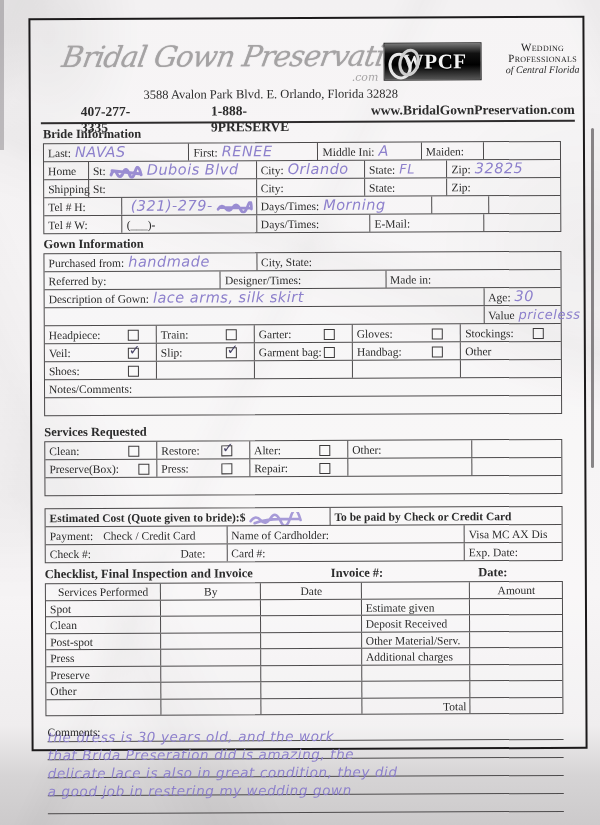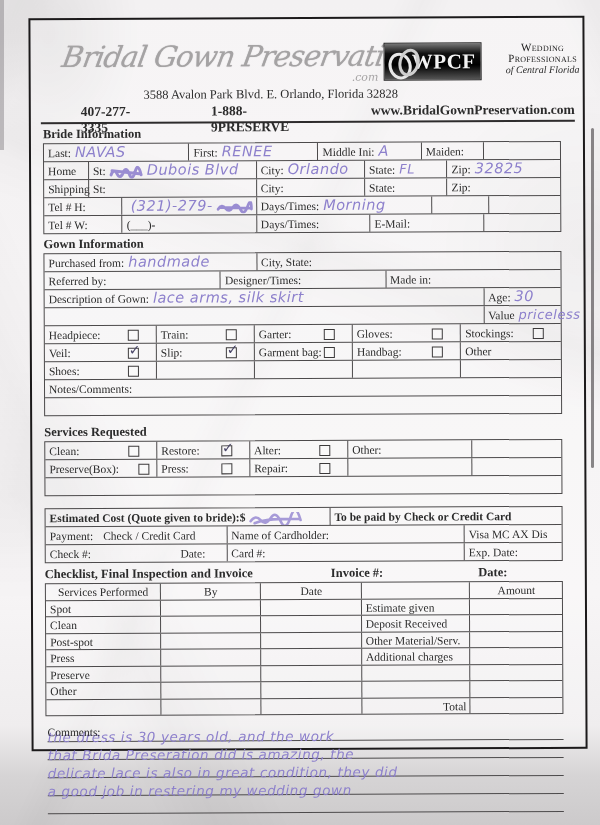--- a/index.html
+++ b/index.html
@@ -22,21 +22,21 @@
     border:2.5px solid #1c1a1b;transform:rotate(-0.25deg);background:rgba(255,255,255,.25);
     box-sizing:border-box;padding:6px 8px 0 10px;}
 
   
   .hdr{position:relative;height:96px;border-bottom:2px solid #2e2c2d;margin-bottom:2px;}
   .logo-script{position:absolute;left:22px;top:14px;font-family:"DejaVu Serif",serif;font-style:italic;
     font-size:29px;color:#a5a3a4;letter-spacing:-1px;transform:skewX(-10deg);text-shadow:0 0 1px #b8b6b7;}
   .logo-com{position:absolute;left:311px;top:46px;font-family:"DejaVu Serif",serif;font-style:italic;font-size:11px;color:#a5a3a4;}
   .memberof{position:absolute;left:392px;top:0px;width:160px;text-align:center;font-size:12px;}
   .wpcfbox{position:absolute;left:343px;top:18px;width:98px;height:38px;background:linear-gradient(180deg,#777 0%,#111 28%,#000 60%,#555 100%);
-    border:1px solid #222;display:flex;align-items:center;justify-content:flex-end;padding-right:5px;box-sizing:border-box;}
+    border:1px solid #222;display:flex;align-items:center;justify-content:flex-end;padding-right:14px;box-sizing:border-box;}
   .wpcf-text{color:#f4f4f4;font-family:"Liberation Serif",serif;font-weight:bold;font-size:21px;letter-spacing:.5px;text-shadow:0 1px 1px #000;}
   .rings{position:absolute;left:2px;top:3px;width:34px;height:32px;}
   .ring{position:absolute;border-radius:50%;border:3px solid #e8e8e8;box-shadow:0 0 1px #333 inset;}
   .ring.r1{width:17px;height:21px;left:2px;top:6px;transform:rotate(-15deg);}
   .ring.r2{width:15px;height:22px;left:12px;top:2px;transform:rotate(14deg);border-color:#cfcfcf;}
   .assoc{position:absolute;left:450px;top:18px;width:104px;line-height:11px;text-align:center;}
   .assoc .l1,.assoc .l2{font-variant:small-caps;font-size:11px;letter-spacing:.3px;color:#222;}
   .assoc .l3{font-size:10px;font-style:italic;}
   .addr{position:absolute;left:60px;top:62px;width:340px;text-align:center;font-size:12.5px;}
   .phones{position:absolute;left:0;top:78px;width:100%;display:flex;font-weight:bold;font-size:13.5px;}

